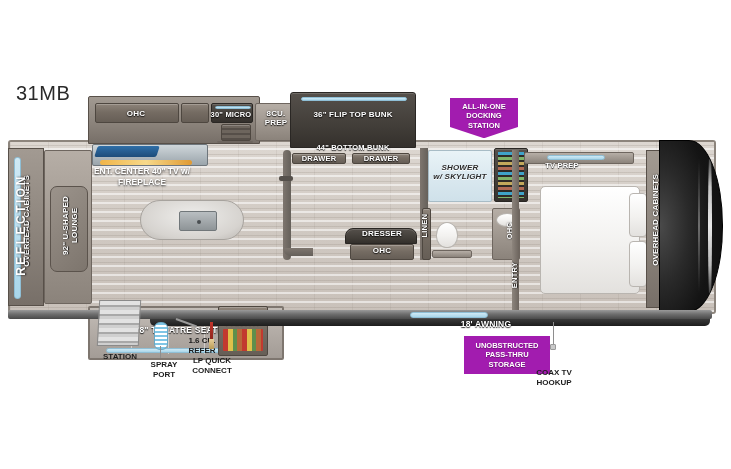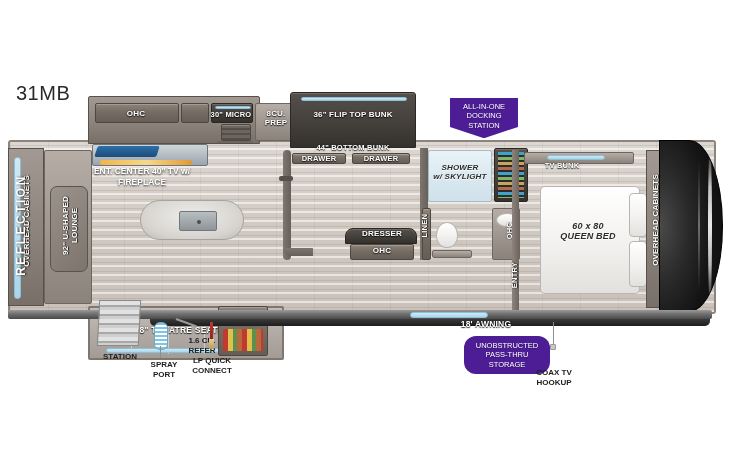--- a/index.html
+++ b/index.html
@@ -105,28 +105,28 @@
     border-radius:50%;
   }
   .brand{
     position:absolute;left:14px;top:50%;transform:translateY(-50%) rotate(180deg);
     writing-mode:vertical-rl;color:#fff;font-weight:bold;font-size:12px;
     letter-spacing:2.5px;text-shadow:0 1px 2px rgba(0,0,0,.9);
   }
 
   
   .badge{
-    position:absolute;color:#fff;font-weight:normal;font-size:7.5px;
+    position:absolute;color:#fff;font-weight:bold;font-size:7.5px;
     line-height:1.25;text-align:center;padding:4px 5px 8px 5px;
-    background:#4c1d95;
+    background:#a21caf;
     clip-path:polygon(0% 0%,100% 0%,100% 72%,50% 100%,0% 72%);
     text-shadow:0 1px 1px rgba(0,0,0,.35);white-space:pre-line;
   }
   .badge.flat{
-    clip-path:none;padding:5px 6px;border-radius:12px;
+    clip-path:none;padding:5px 6px;border-radius:0;
   }
 
   
   .callout{
     position:absolute;color:#1c1c1c;font-weight:bold;font-size:8px;
     line-height:1.2;text-align:center;white-space:pre-line;
   }
   .leader{position:absolute;background:#8e8e8e;width:1px;}
 
   
@@ -259,28 +259,26 @@
     <div class="blk white-obj" style="left:3px;top:4px;width:22px;height:14px;border-radius:50%;"></div>
   </div>
   <div class="lab vert-up" style="left:506px;top:222px;width:11px;font-size:7.5px;">OHC</div>
 
   <div class="blk" style="left:512px;top:150px;width:7px;height:160px;background:linear-gradient(90deg,#8d857d,#6d655e);"></div>
   <div class="lab vert-up" style="left:511px;top:262px;width:11px;font-size:7.5px;">ENTRY</div>
 
   <div class="blk cab-lt" style="left:524px;top:152px;width:110px;height:12px;">
     <div class="blk accent-bar" style="left:22px;top:2px;width:58px;height:5px;border-radius:3px;"></div>
   </div>
-  <div class="lab" style="left:530px;top:162px;width:64px;font-size:7.5px;">TV BUNK</div>
+  <div class="lab" style="left:530px;top:162px;width:64px;font-size:7.5px;">TV PREP</div>
 
   <div class="blk white-obj" style="left:540px;top:186px;width:100px;height:108px;border-radius:5px;">
     <div class="blk white-obj" style="left:88px;top:6px;width:18px;height:44px;border-radius:4px;"></div>
     <div class="blk white-obj" style="left:88px;top:54px;width:18px;height:46px;border-radius:4px;"></div>
   </div>
-  <div class="lab dark" style="left:548px;top:222px;width:80px;font-size:9px;">60 x 80
-QUEEN BED</div>
 
   <div class="blk wallslab" style="left:646px;top:150px;width:24px;height:158px;"></div>
   <div class="lab vert-up" style="left:652px;top:174px;width:12px;">OVERHEAD CABINETS</div>
 
   <div class="nose">
     <div class="sheen"></div>
     <div class="sheen2"></div>
   </div>
   <div class="brand" style="position:absolute;right:36px;top:225px;transform:translateY(-50%) rotate(180deg);">REFLECTION</div>
 

